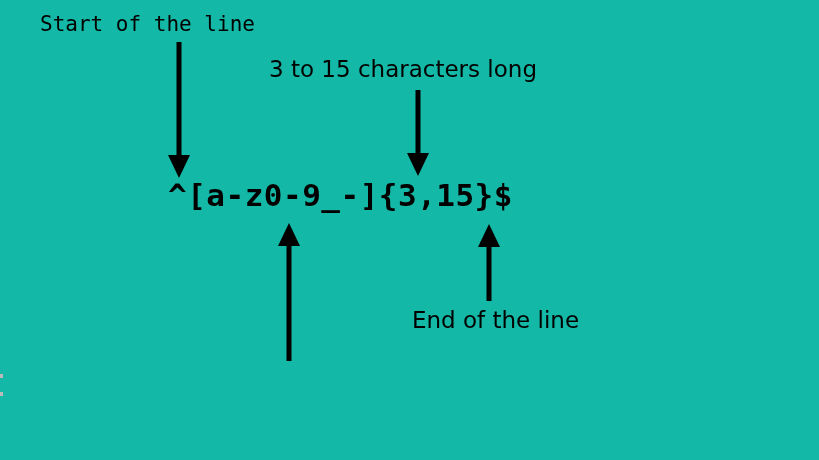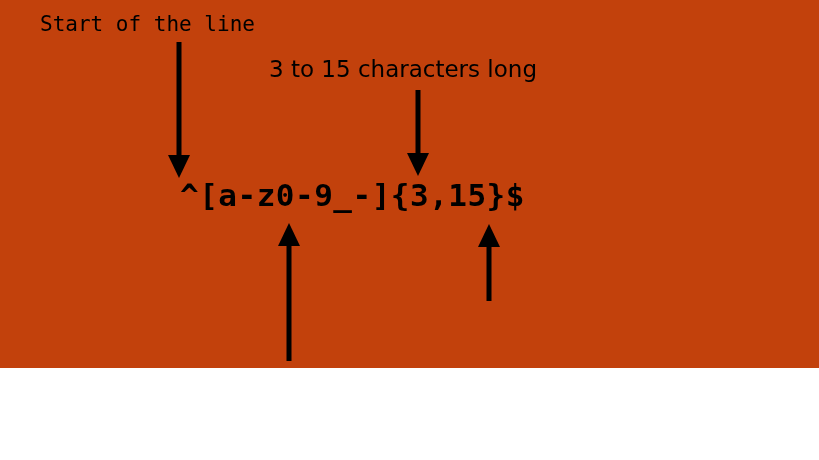--- a/index.html
+++ b/index.html
@@ -7,42 +7,42 @@
     margin: 0;
     padding: 0;
     background: #ffffff;
   }
   body {
     font-family: "DejaVu Sans", sans-serif;
   }
   #diagram-root {
     position: relative;
     width: 819px;
-    height: 368px;
-    background: #c2410c;
+    height: 460px;
+    background: #14b8a6;
     overflow: hidden;
   }
   .label {
     position: absolute;
     color: #000000;
     white-space: nowrap;
     line-height: 1;
   }
   .label-mono {
     font-family: "DejaVu Sans Mono", monospace;
     font-size: 21px;
     letter-spacing: 0px;
   }
   .label-sans {
     font-family: "DejaVu Sans", sans-serif;
     font-size: 23px;
   }
   #regex-pattern {
     position: absolute;
-    left: 180px;
+    left: 168px;
     top: 180px;
     font-family: "DejaVu Sans Mono", monospace;
     font-weight: bold;
     font-size: 31px;
     letter-spacing: 0.5px;
     color: #000000;
     white-space: pre;
     line-height: 1;
   }
   #label-start-of-line { left: 40px;  top: 14px; }
@@ -64,20 +64,21 @@
 <body>
 
 <div id="diagram-root">
 
   <div class="label label-mono" id="label-start-of-line">Start of the line</div>
 
   <div class="label label-sans" id="label-length">3 to 15 characters long</div>
 
   <div id="regex-pattern">^[a-z0-9_-]{3,15}$</div>
 
+  <div class="label label-sans" id="label-end-of-line">End of the line</div>
 
 
   <div class="clip-speck" style="top:374px;height:4px;"></div>
   <div class="clip-speck" style="top:392px;height:4px;"></div>
 
   <svg class="arrow-svg" style="left:0px; top:0px; width:819px; height:460px; pointer-events:none;">
     <g>
       <line x1="179" y1="42" x2="179" y2="162" stroke="#000000" stroke-width="5"></line>
       <polygon points="179,178 168,155 190,155" fill="#000000"></polygon>
     </g>

